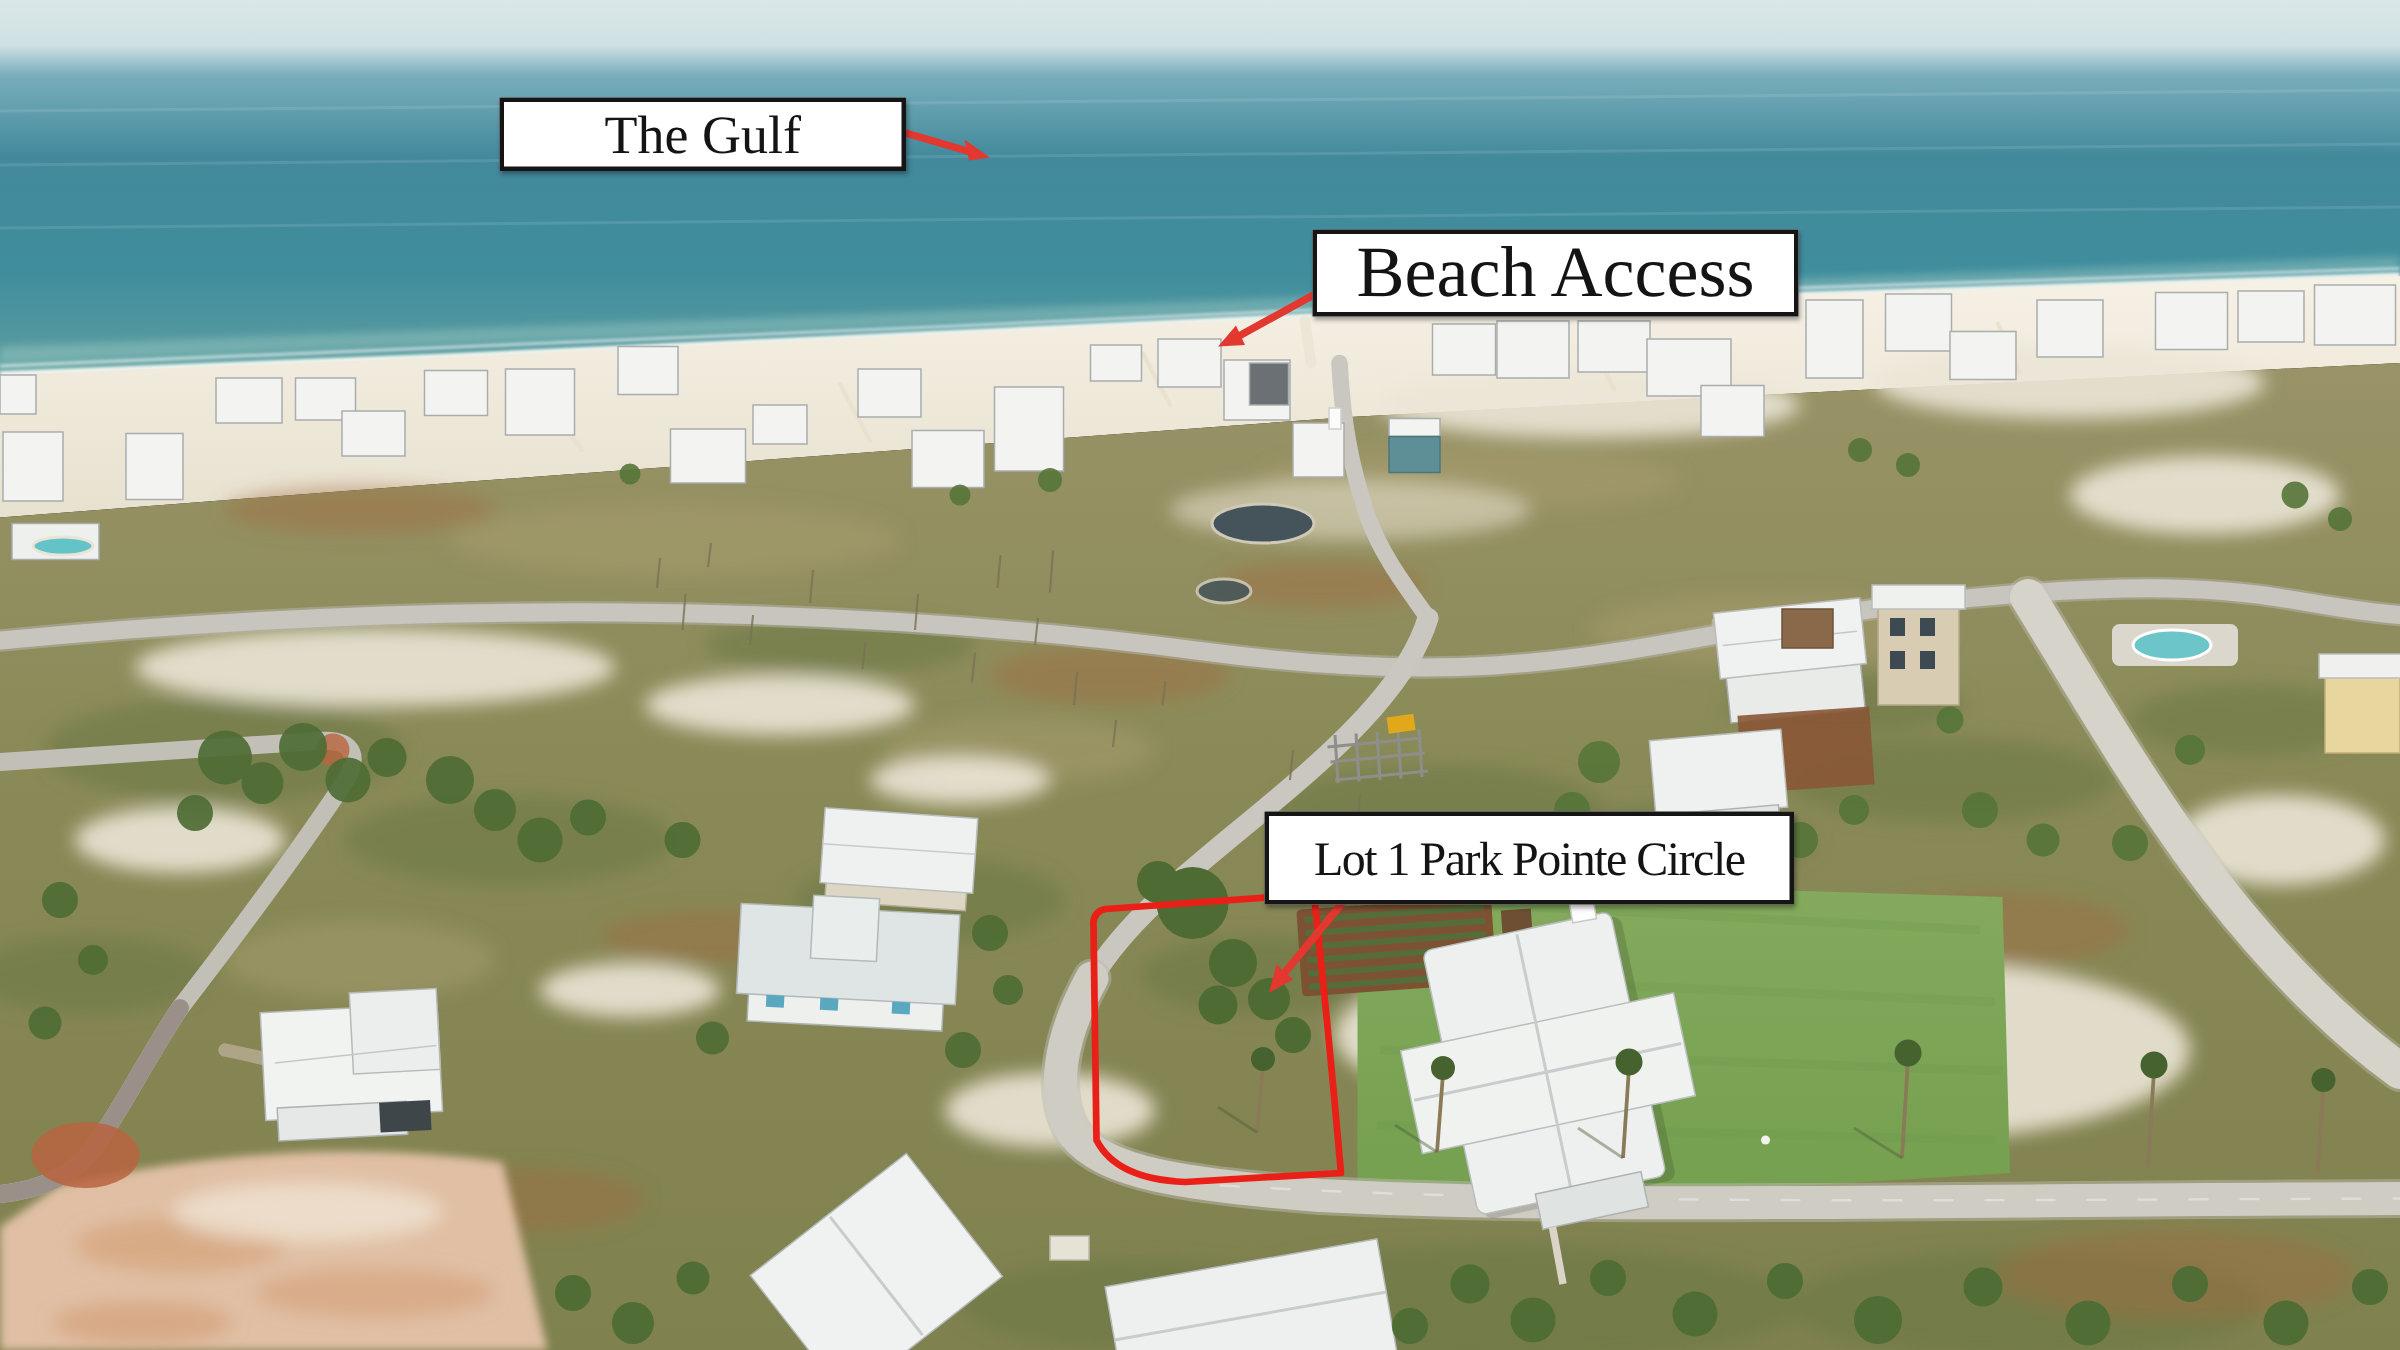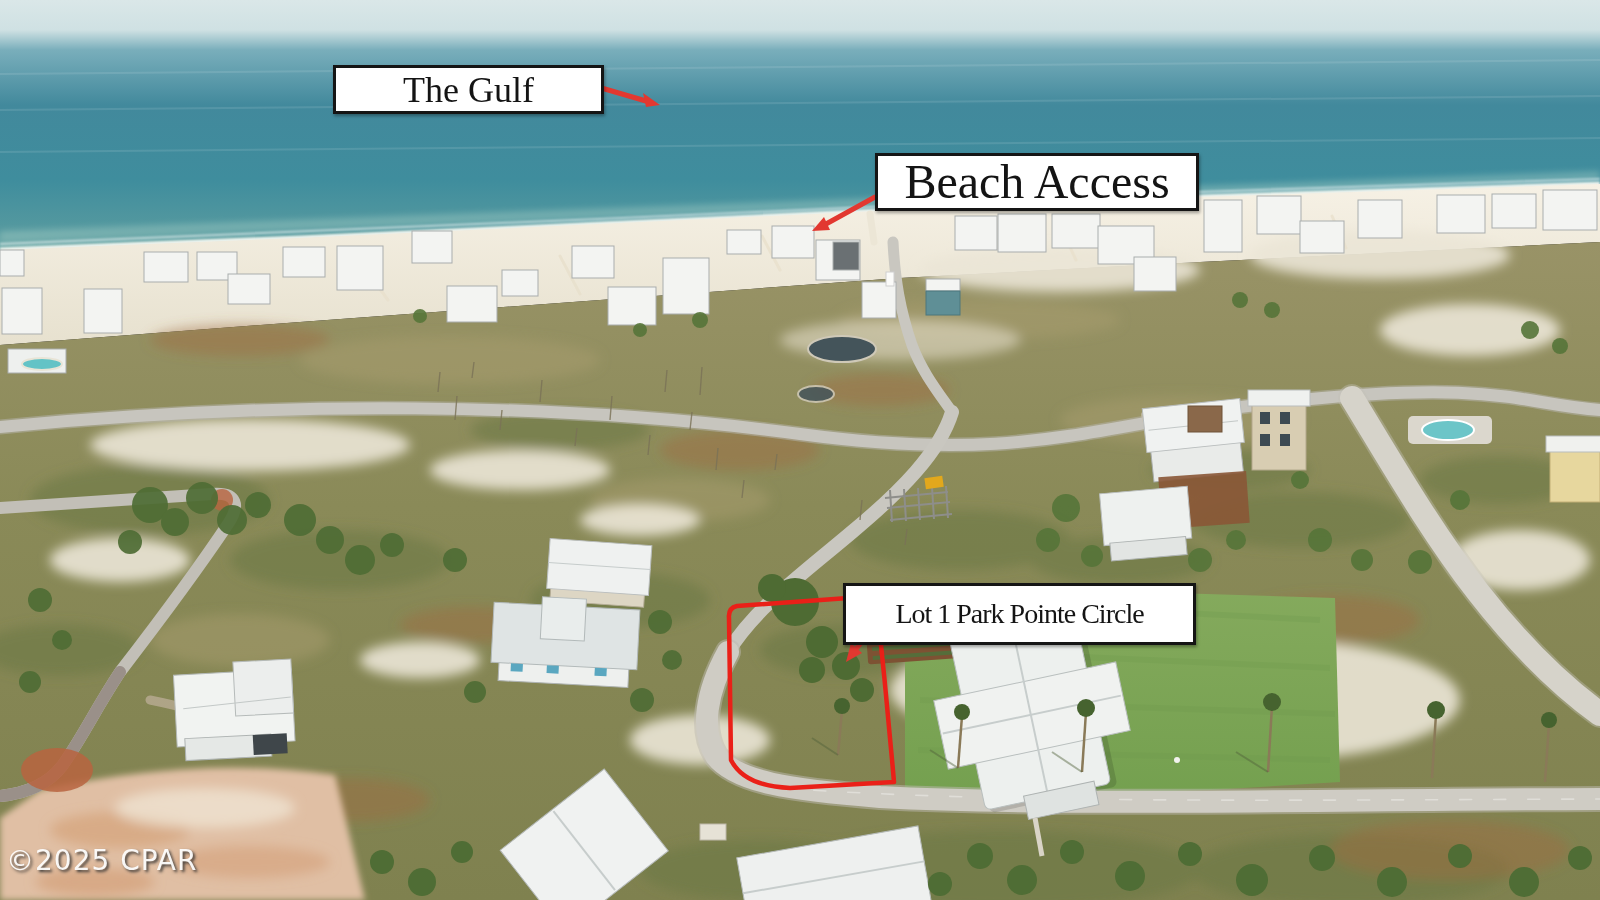--- a/index.html
+++ b/index.html
@@ -5,21 +5,21 @@
   html,body{margin:0;padding:0;background:#222;}
   .stage{position:relative;width:1600px;height:900px;overflow:hidden;
          font-family:"Liberation Sans", sans-serif;}
   .stage svg.scene{position:absolute;left:0;top:0;}
   .anno-box{position:absolute;display:flex;align-items:center;justify-content:center;
             background:#ffffff;border:3px solid #151515;color:#141414;
             font-family:"Liberation Serif","DejaVu Serif",serif;line-height:1;
             white-space:nowrap;box-shadow:1px 2px 3px rgba(0,0,0,.35);}
   .anno-gulf{left:333px;top:65px;width:265px;height:43px;font-size:36px;text-align:center;}
   .anno-beach{left:875px;top:153px;width:318px;height:52px;font-size:48px;}
-  .anno-lot{left:843px;top:541px;width:347px;height:56px;font-size:28px;letter-spacing:-1px;margin-top:42px;}
+  .anno-lot{left:843px;top:541px;width:347px;height:56px;font-size:32px;letter-spacing:-1px;}
   .watermark{position:absolute;left:6px;top:844px;font-size:28px;letter-spacing:1px;
              color:rgba(255,255,255,.93);font-family:"DejaVu Sans",sans-serif;
              text-shadow:2px 2px 3px rgba(45,45,45,.9);}
 </style>
 </head>
 <body>
 
 <div class="stage">
 
 <svg class="scene" width="1600" height="900" viewBox="0 0 1600 900">
@@ -444,15 +444,14 @@
 
 <div class="anno-box anno-gulf">
   <span>The Gulf</span>
 </div>
 <div class="anno-box anno-beach">
   <span>Beach Access</span>
 </div>
 <div class="anno-box anno-lot">
   <span>Lot 1 Park Pointe Circle</span>
 </div>
-<div class="watermark">©2025 CPAR</div>
 
 </div>
 
 </body></html>

